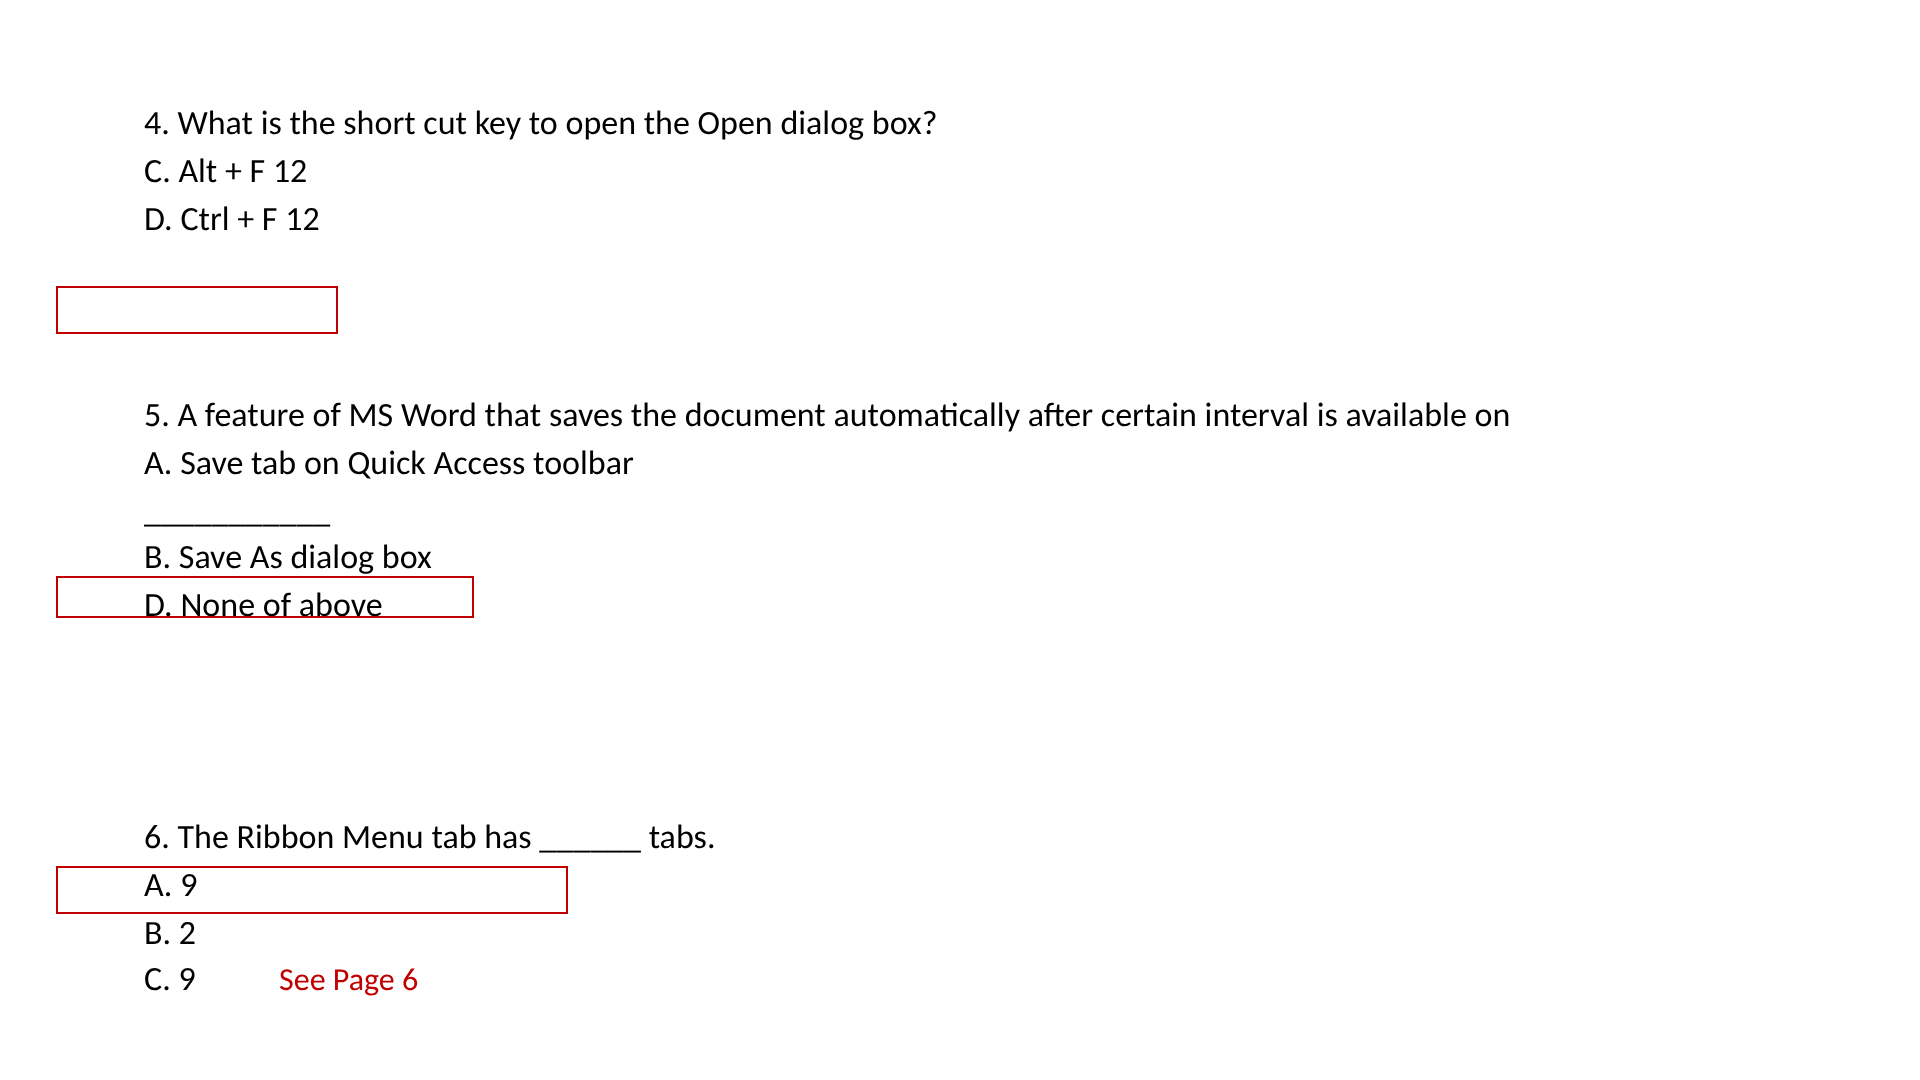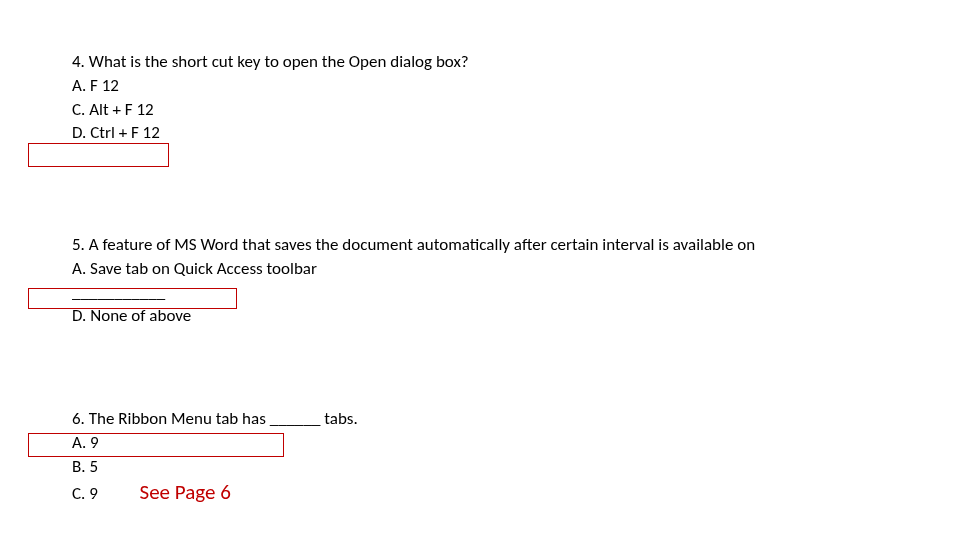--- a/index.html
+++ b/index.html
@@ -25,50 +25,50 @@
     white-space: nowrap;
   }
   .highlight-box {
     position: absolute;
     border: 1.5px solid #c00000;
     background: transparent;
     box-sizing: border-box;
   }
   .note {
     color: #c00000;
-    font-size: 21px;
+    font-size: 16px;
   }
 </style>
 </head>
 <body>
 
 <div class="page">
 
   <div class="block" style="left:72px; top:50px;">
     <div class="line">4. What is the short cut key to open the Open dialog box?</div>
-    <div class="line">A. F 12</div>
     <div class="line">C. Alt + F 12</div>
     <div class="line">D. Ctrl + F 12</div>
   </div>
 
   <div class="highlight-box" style="left:28px; top:143px; width:141px; height:24px;"></div>
 
-  <div class="block" style="left:72px; top:196px;margin-top:37px;">
+  <div class="block" style="left:72px; top:196px;">
     <div class="line">5. A feature of MS Word that saves the document automatically after certain interval is available on</div>
     <div class="line">A. Save tab on Quick Access toolbar</div>
     <div class="line">___________</div>
+    <div class="line">B. Save As dialog box</div>
     <div class="line">D. None of above</div>
   </div>
 
   <div class="highlight-box" style="left:28px; top:288px; width:209px; height:21px;"></div>
 
   <div class="block" style="left:72px; top:365px;margin-top:42px;">
     <div class="line">6. The Ribbon Menu tab has ______ tabs.</div>
     <div class="line">A. 9</div>
-    <div class="line">B. 5</div>
+    <div class="line">B. 2</div>
     <div class="line">
       <span>C. 9</span>
       <span style="display:inline-block; width:34px;"></span>
       <span class="note">See Page 6</span>
     </div>
   </div>
 
   <div class="highlight-box" style="left:28px; top:433px; width:256px; height:24px;"></div>
 
 </div>

